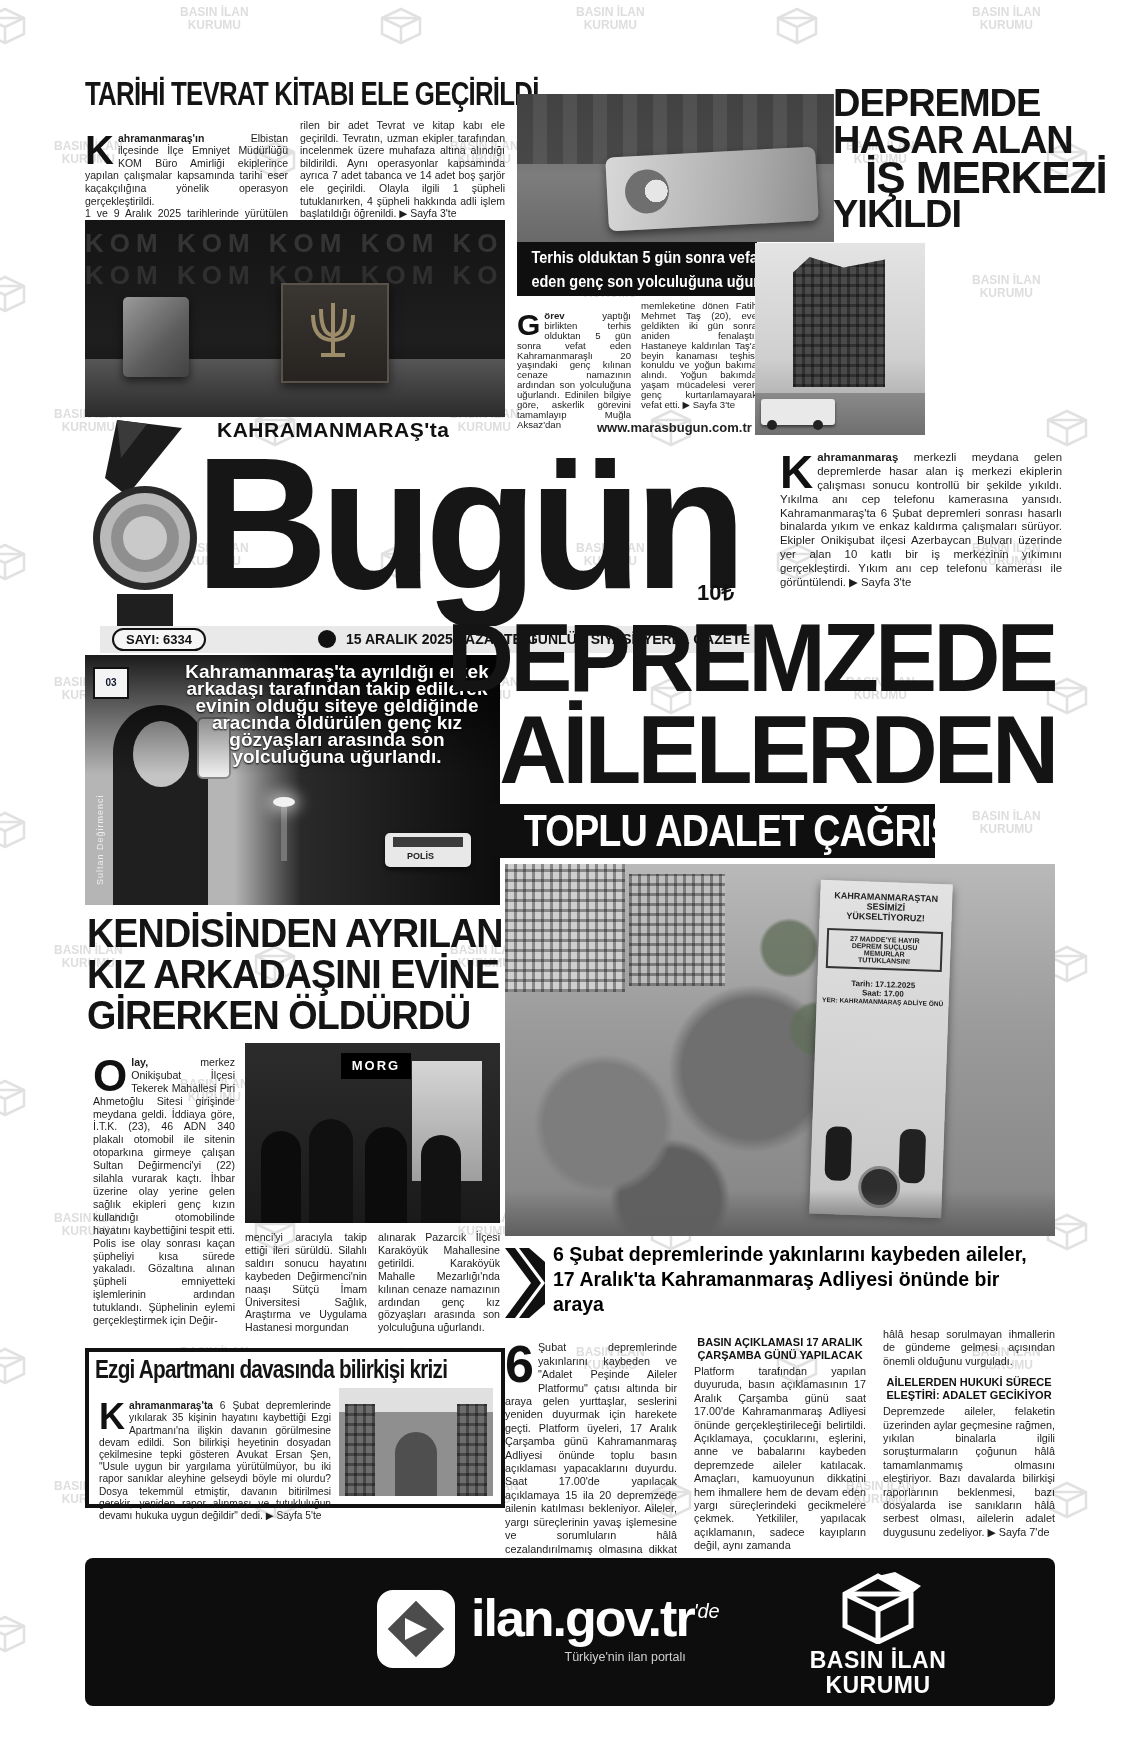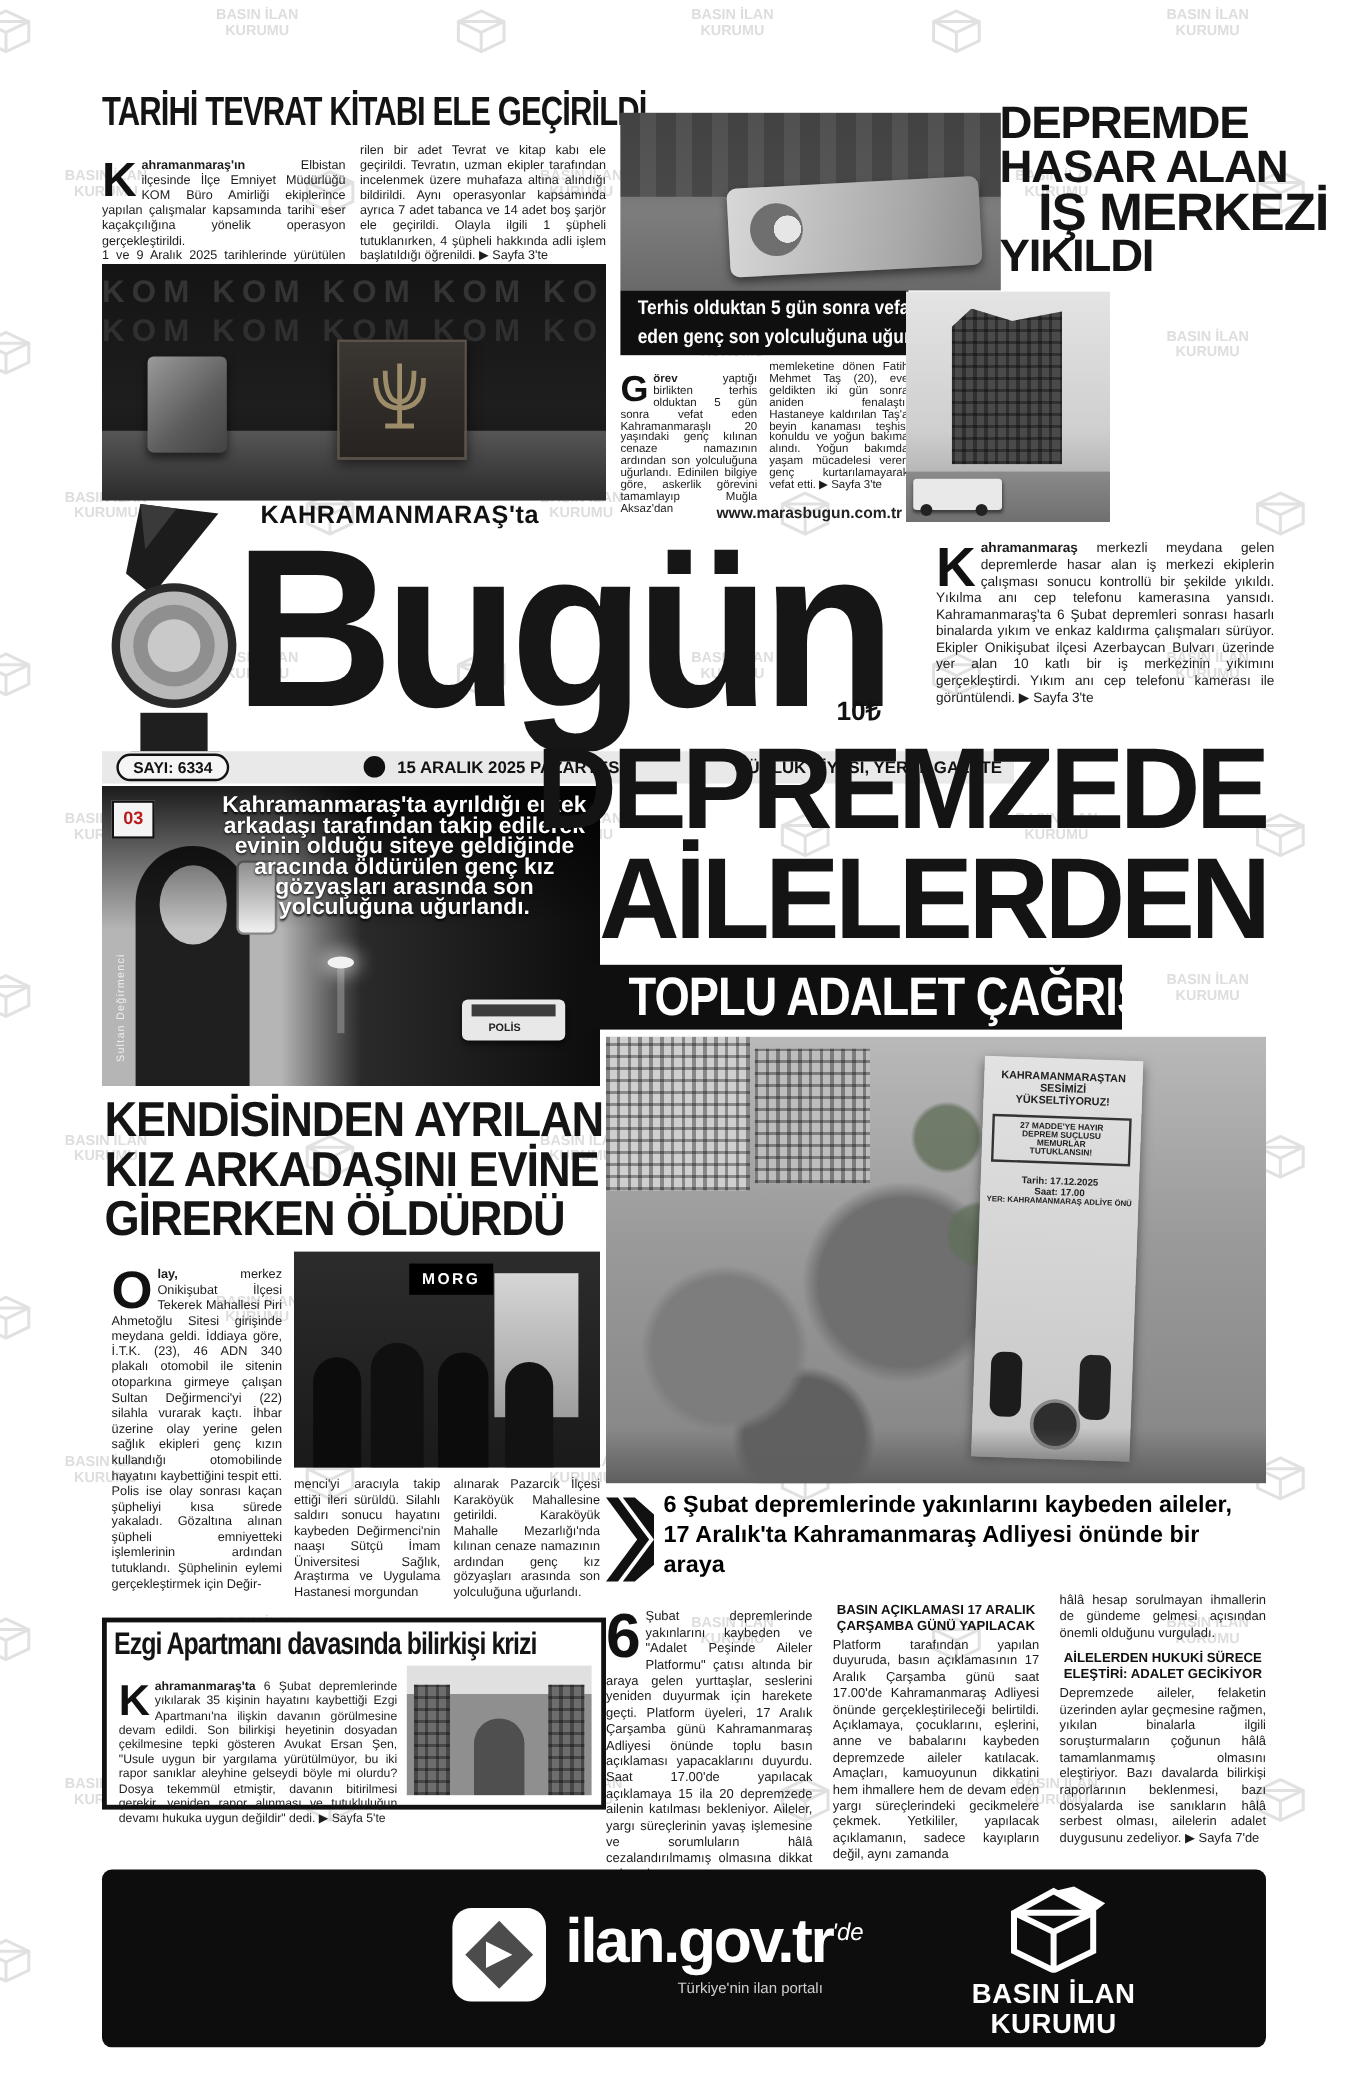--- a/index.html
+++ b/index.html
@@ -467,42 +467,42 @@
         <circle cx="58" cy="120" r="34" fill="#8f8f8f"></circle>
         <circle cx="58" cy="120" r="22" fill="#c9c9c9"></circle>
         <rect x="30" y="176" width="56" height="34" fill="#1f1f1f"></rect>
         <rect x="22" y="208" width="74" height="16" fill="#0f0f0f"></rect>
       </svg>
     </div>
     <div class="abs" style="left:132px;top:0;font-weight:700;font-size:21px;letter-spacing:.5px;">KAHRAMANMARAŞ'ta</div>
     <div class="abs" style="left:512px;top:2px;font-size:13px;font-weight:700;color:#222;">www.marasbugun.com.tr</div>
     <div class="abs" style="left:110px;top:10px;font-weight:700;font-size:188px;line-height:190px;letter-spacing:-8px;color:#161616;transform:scaleX(.98);transform-origin:left top;">Bugün</div>
     <div class="abs" style="left:612px;top:158px;font-weight:700;font-size:22px;">10₺</div>
-    <div class="abs strip" style="left:0;top:208px;width:760px;height:27px;">
+    <div class="abs strip" style="left:15px;top:208px;width:660px;height:27px;">
       <div class="abs" style="left:12px;top:2px;height:19px;border:2px solid #111;border-radius:12px;padding:0 12px;font-weight:700;font-size:13px;line-height:19px;background:#f5f5f5;">SAYI: 6334</div>
       <div class="abs" style="left:218px;top:4px;width:18px;height:18px;border-radius:50%;background:#111;"></div>
       <div class="abs" style="left:246px;top:5px;font-weight:700;font-size:14px;">15 ARALIK 2025 PAZARTESİ</div>
       <div class="abs" style="right:10px;top:5px;font-weight:700;font-size:14px;">GÜNLÜK SİYASİ, YEREL GAZETE</div>
     </div>
   </div>
 
   <div class="abs z1" style="left:85px;top:655px;width:415px;height:690px;">
     <div class="photo" style="left:0;top:0;width:415px;height:250px;background:linear-gradient(90deg,#b5b5b5 0 36%,#2a2a2a 52%,#0d0d0d 100%);">
       <div class="abs" style="left:28px;top:50px;width:95px;height:200px;border-radius:48px 48px 0 0;background:#1f1f1f;"></div>
       <div class="abs" style="left:48px;top:66px;width:56px;height:66px;border-radius:50%;background:#c4c4c4;"></div>
       <div class="abs" style="left:112px;top:62px;width:30px;height:58px;border-radius:6px;background:#ededed;border:2px solid #888;"></div>
       <div class="abs" style="left:196px;top:150px;width:6px;height:56px;background:#777;"></div>
       <div class="abs" style="left:188px;top:142px;width:22px;height:10px;border-radius:50%;background:#f2f2f2;box-shadow:0 0 14px 6px rgba(255,255,255,.45);"></div>
       <div class="abs" style="left:300px;top:178px;width:86px;height:34px;border-radius:5px;background:#e8e8e8;box-shadow:0 3px 5px rgba(0,0,0,.6);">
         <div class="abs" style="left:8px;top:4px;width:70px;height:10px;background:#3c3c3c;"></div>
         <div class="abs" style="left:22px;top:18px;font-size:9px;font-weight:700;color:#222;">POLİS</div>
       </div>
       <div class="abs" style="left:0;top:0;width:415px;height:120px;background:linear-gradient(rgba(0,0,0,.85),rgba(0,0,0,0));"></div>
       <div class="abs cap" style="left:96px;top:8px;width:312px;font-size:19px;line-height:17px;">Kahramanmaraş'ta ayrıldığı erkek arkadaşı tarafından takip edilerek evinin olduğu siteye geldiğinde aracında öldürülen genç kız gözyaşları arasında son yolculuğuna uğurlandı.</div>
-      <div class="abs" style="left:8px;top:12px;width:32px;height:28px;background:#f4f4f4;color:#b91c1c;font-weight:700;font-size:15px;text-align:center;line-height:28px;border:2px solid #111;">03</div>
+      <div class="abs" style="left:8px;top:12px;width:32px;height:28px;background:#f4f4f4;color:#0f172a;font-weight:700;font-size:10px;text-align:center;line-height:28px;border:2px solid #111;">03</div>
       <div class="abs vlabel" style="left:10px;top:230px;">Sultan Değirmenci</div>
     </div>
     <div class="abs" style="left:2px;top:258px;">
       <div class="hl" style="font-size:41px;line-height:41px;transform:scaleX(.92);">KENDİSİNDEN AYRILAN</div>
       <div class="hl" style="font-size:41px;line-height:41px;transform:scaleX(.92);">KIZ ARKADAŞINI EVİNE</div>
       <div class="hl" style="font-size:41px;line-height:41px;transform:scaleX(.92);">GİRERKEN ÖLDÜRDÜ</div>
     </div>
     <div class="abs body-txt" style="left:8px;top:388px;width:142px;height:300px;font-size:10.6px;line-height:12.9px;">
       <span class="dc" style="font-size:44px;line-height:36px;">O</span><b class="lead">lay,</b><span> merkez Onikişubat İlçesi Tekerek Mahallesi Piri Ahmetoğlu Sitesi girişinde meydana geldi. İddiaya göre, İ.T.K. (23), 46 ADN 340 plakalı otomobil ile sitenin otoparkına girmeye çalışan Sultan Değirmenci'yi (22) silahla vurarak kaçtı. İhbar üzerine olay yerine gelen sağlık ekipleri genç kızın kullandığı otomobilinde hayatını kaybettiğini tespit etti. Polis ise olay sonrası kaçan şüpheliyi kısa sürede yakaladı. Gözaltına alınan şüpheli emniyetteki işlemlerinin ardından tutuklandı. Şüphelinin eylemi gerçekleştirmek için Değir-</span>
     </div>

